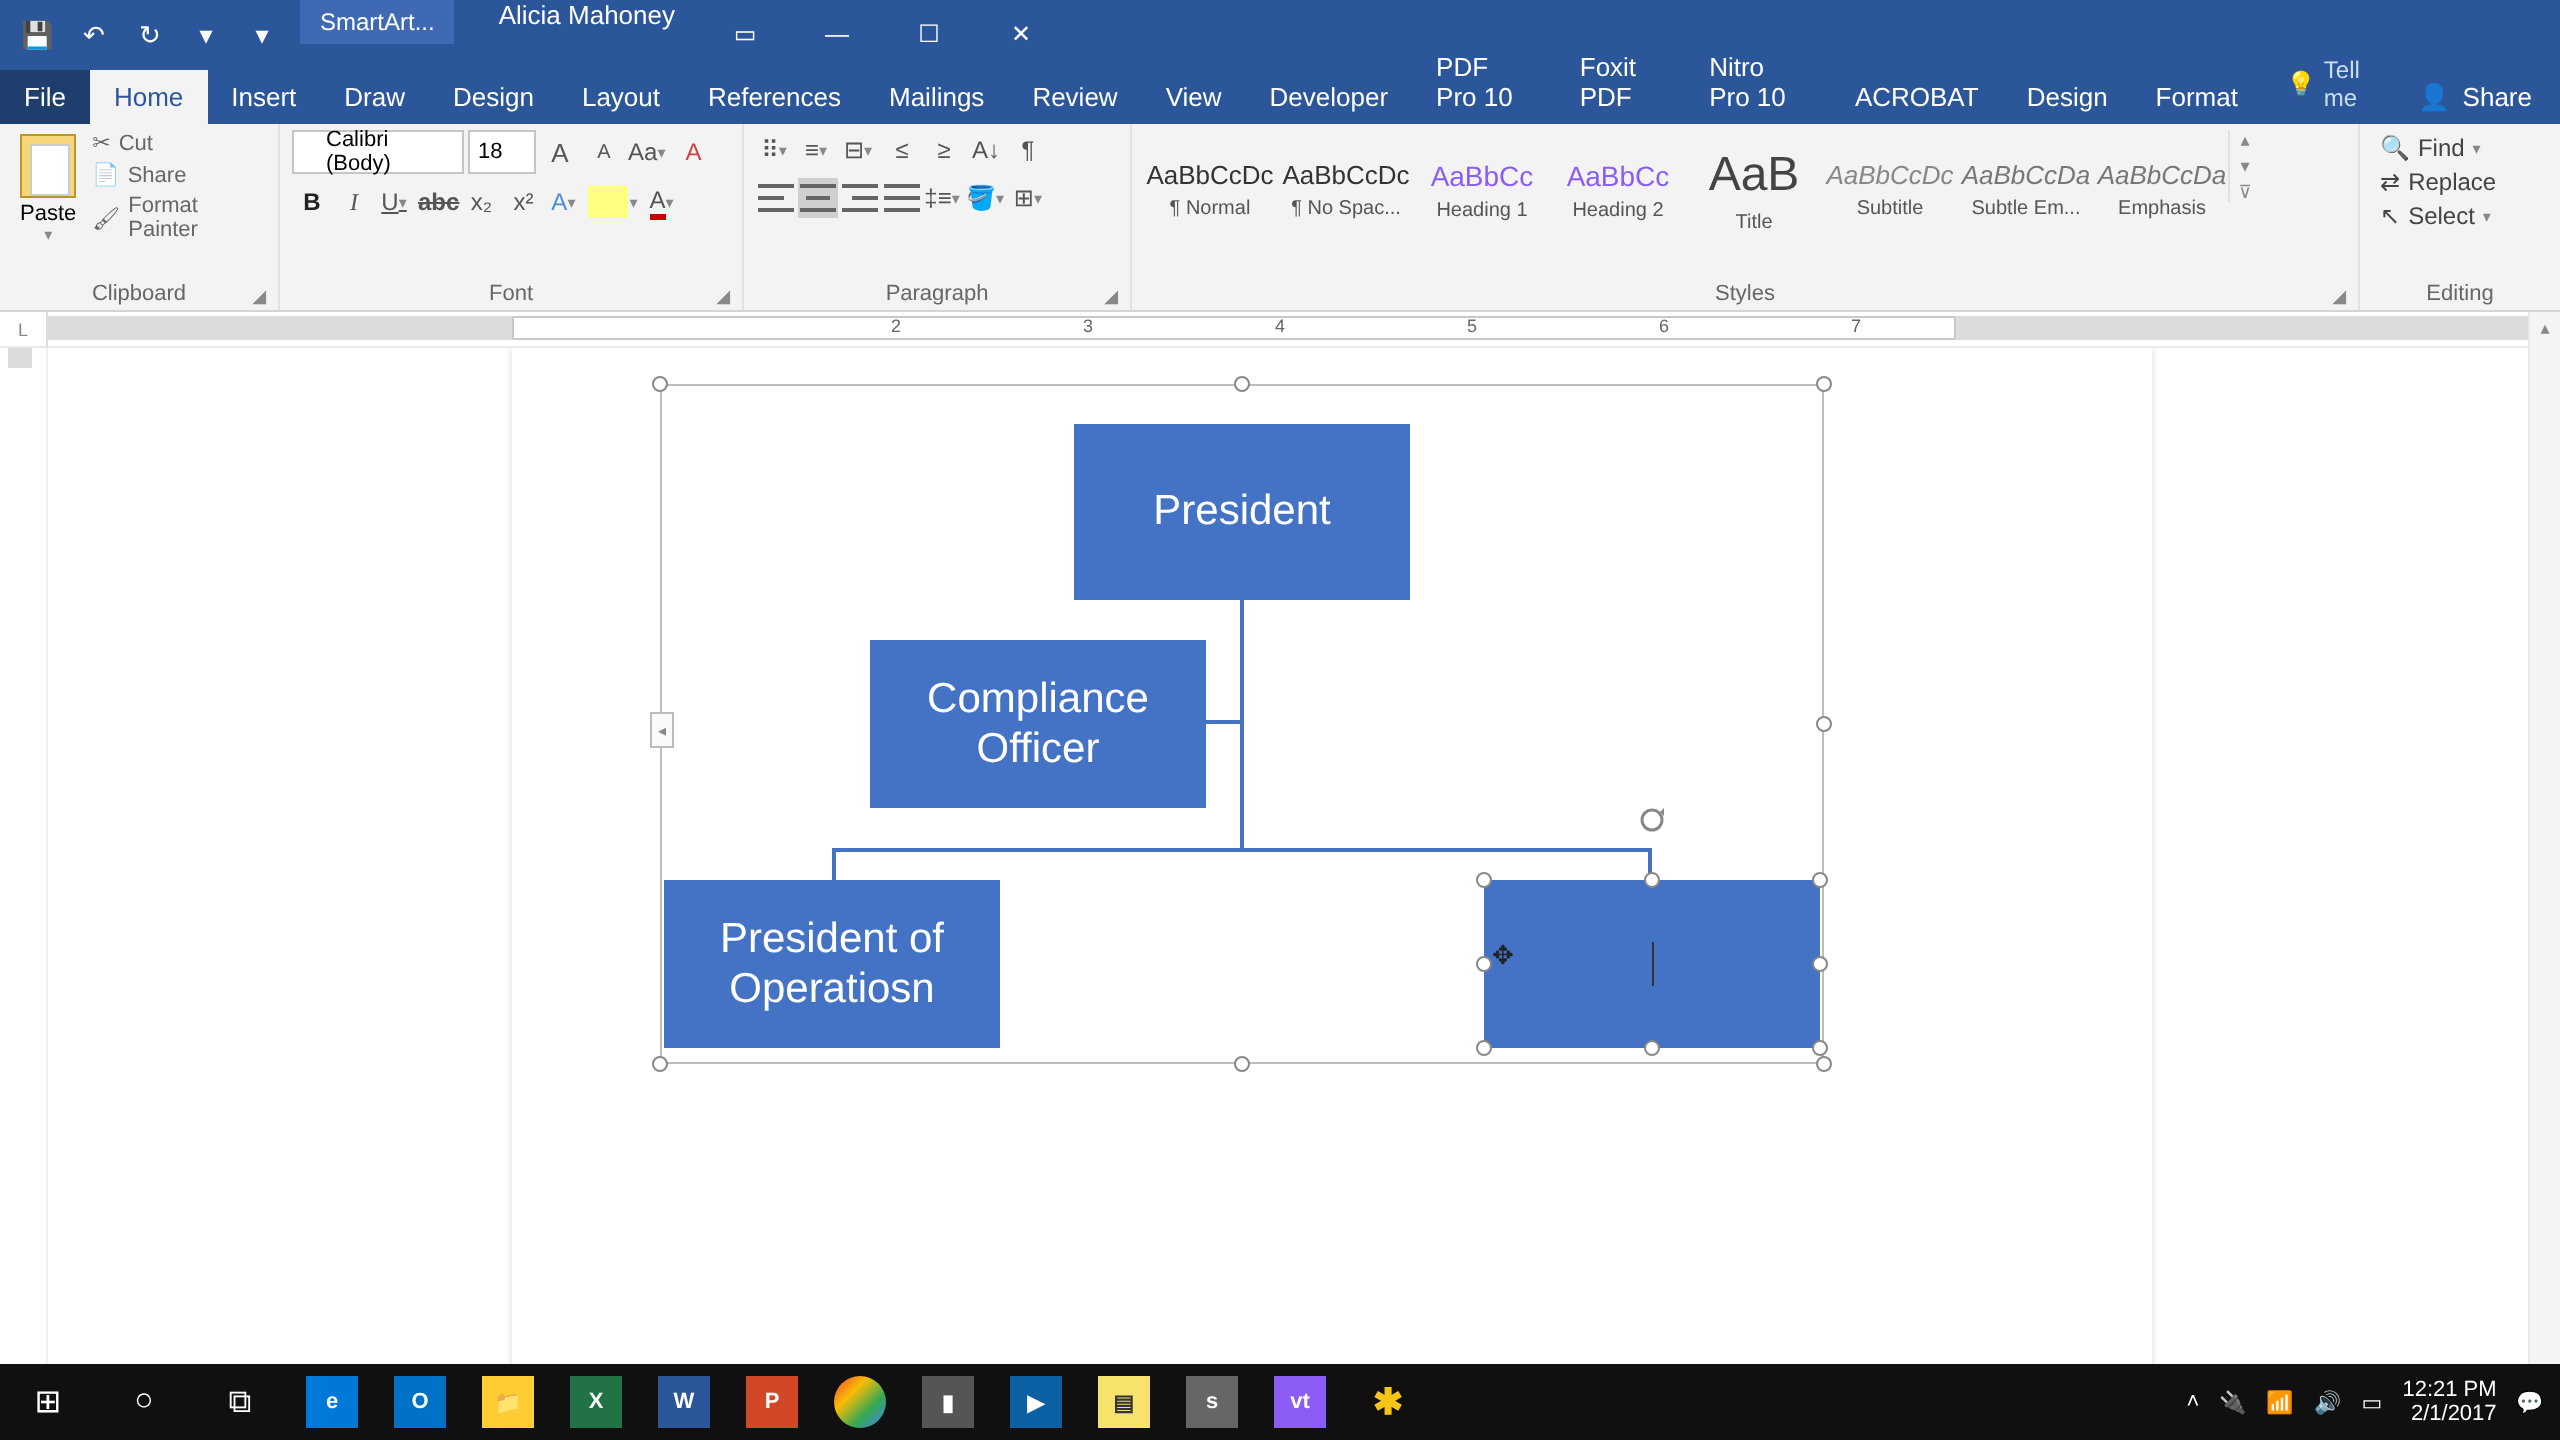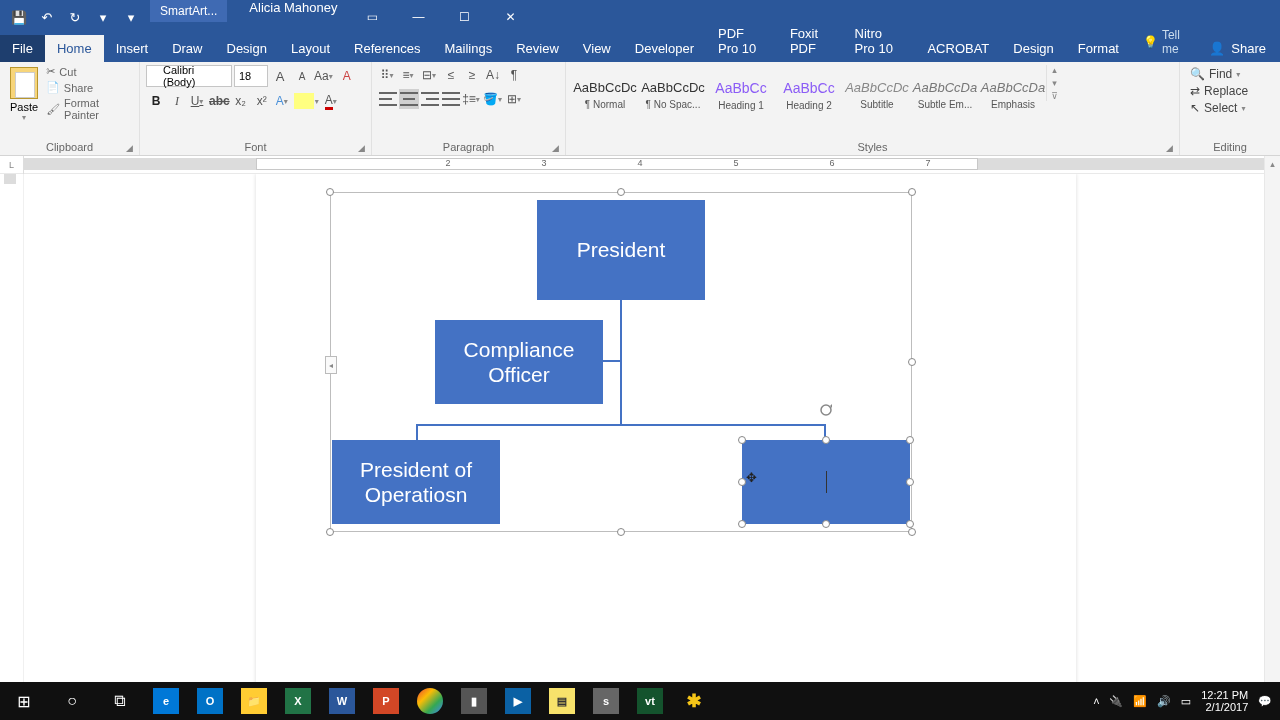--- a/index.html
+++ b/index.html
@@ -270,20 +270,24 @@
           </div>
           <div class="style-item">
             <div class="style-preview heading">AaBbCc</div>
             <div>Heading 1</div>
           </div>
           <div class="style-item">
             <div class="style-preview heading">AaBbCc</div>
             <div>Heading 2</div>
           </div>
           <div class="style-item">
+            <div class="style-preview title-s">AaB</div>
+            <div>Title</div>
+          </div>
+          <div class="style-item">
             <div class="style-preview subtitle">AaBbCcDc</div>
             <div>Subtitle</div>
           </div>
           <div class="style-item">
             <div class="style-preview emph">AaBbCcDa</div>
             <div>Subtle Em...</div>
           </div>
           <div class="style-item">
             <div class="style-preview emph">AaBbCcDa</div>
             <div>Emphasis</div>
@@ -357,21 +361,21 @@
   <div class="sel-handle" style="right:-4px;bottom:-4px"></div>
   <div class="expand-tab">◂</div>
 
   <div class="org-line" style="left:290px;top:92px;width:2px;height:140px"></div>
   <div class="org-line" style="left:272px;top:168px;width:20px;height:2px"></div>
   <div class="org-line" style="left:86px;top:232px;width:410px;height:2px"></div>
   <div class="org-line" style="left:86px;top:232px;width:2px;height:16px"></div>
   <div class="org-line" style="left:494px;top:232px;width:2px2;height:16px"></div>
   <div class="org-line" style="left:494px;top:232px;width:2px;height:16px"></div>
 
-  <div class="org-box" style="left:207px;top:8px;width:168px;height:100px">President</div>
+  <div class="org-box" style="left:207px;top:20px;width:168px;height:88px">President</div>
   <div class="org-box" style="left:105px;top:128px;width:168px;height:84px">Compliance Officer</div>
   <div class="org-box" style="left:2px;top:248px;width:168px;height:84px">President of Operatiosn</div>
   <div class="org-box" style="left:412px;top:248px;width:168px;height:84px">
     <div class="text-cursor"></div>
   </div>
 
   <div class="rotate-handle" style="left:488px;top:210px">
     <svg viewBox="0 0 16 16">
         <circle cx="8" cy="8" r="5" fill="none" stroke="#888" stroke-width="1.5"></circle>
         <path d="M12 4 L14 2 L14 6 Z" fill="#888"></path>
@@ -430,21 +434,21 @@
   <div class="tb-item app">
       <div class="tb-icon" style="background:#0b61a4">▶</div>
     </div>
   <div class="tb-item app">
       <div class="tb-icon" style="background:#f7e26b;color:#333">▤</div>
     </div>
   <div class="tb-item app">
       <div class="tb-icon" style="background:#666">s</div>
     </div>
   <div class="tb-item app">
-      <div class="tb-icon" style="background:#14532d">vt</div>
+      <div class="tb-icon" style="background:#8b5cf6">vt</div>
     </div>
   <div class="tb-item app">
       <div class="tb-icon" style="color:#f5c518;font-size:18px">✱</div>
     </div>
   <div class="tb-right">
     <span>˄</span>
     <span>🔌</span>
     <span>📶</span>
     <span>🔊</span>
     <span>▭</span>

